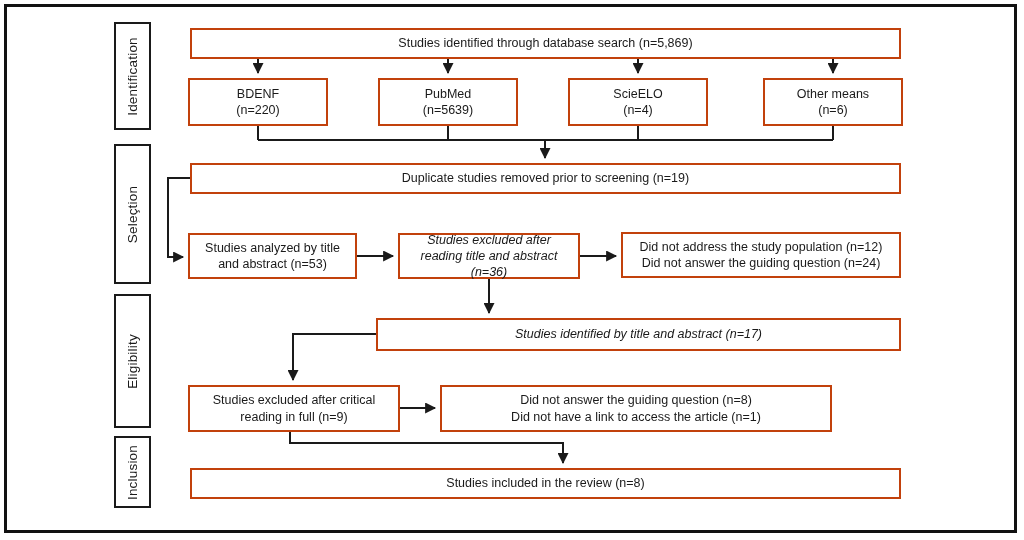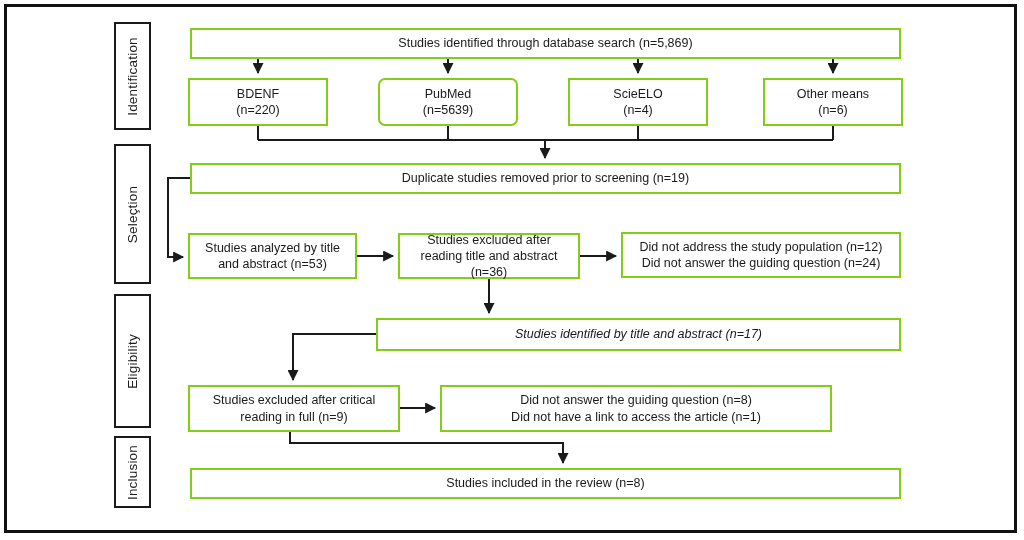--- a/index.html
+++ b/index.html
@@ -6,45 +6,45 @@
   .canvas{
     position:relative;width:1024px;height:540px;background:#ffffff;
     font-family:"Liberation Sans", sans-serif;color:#1a1a1a;overflow:hidden;
   }
   .frame{
     position:absolute;left:4px;top:4px;width:1013px;height:529px;
     border:3px solid #111;box-sizing:border-box;pointer-events:none;
   }
   .connectors{position:absolute;left:0;top:0;width:1024px;height:540px;}
   .box{
-    position:absolute;box-sizing:border-box;border:2px solid #84cc16;background:#ffffff;
+    position:absolute;box-sizing:border-box;border:2px solid #c2410c;background:#ffffff;
     display:flex;flex-direction:column;align-items:center;justify-content:center;
     text-align:center;font-size:12.5px;line-height:1.3;padding:2px 6px;
   }
   .stage{
     position:absolute;box-sizing:border-box;border:2px solid #1a1a1a;background:#ffffff;
     display:flex;align-items:center;justify-content:center;
   }
   .stage span{
     transform:rotate(-90deg);white-space:nowrap;font-size:13.5px;letter-spacing:.2px;
   }
   
   .st-identification{left:114px;top:22px;width:37px;height:108px;}
   .st-selection{left:114px;top:144px;width:37px;height:140px;}
   .st-eligibility{left:114px;top:294px;width:37px;height:134px;}
   .st-inclusion{left:114px;top:436px;width:37px;height:72px;}
   
   .b-identified{left:190px;top:28px;width:711px;height:31px;}
   .b-bdenf{left:188px;top:78px;width:140px;height:48px;}
-  .b-pubmed{left:378px;top:78px;width:140px;height:48px;border-radius:7px;}
+  .b-pubmed{left:378px;top:78px;width:140px;height:48px;}
   .b-scieelo{left:568px;top:78px;width:140px;height:48px;}
   .b-other{left:763px;top:78px;width:140px;height:48px;align-items:center;}
   .b-duplicates{left:190px;top:163px;width:711px;height:31px;}
   .b-analyzed{left:188px;top:233px;width:169px;height:46px;}
-  .b-excluded36{left:398px;top:233px;width:182px;height:46px;}
+  .b-excluded36{left:398px;top:233px;width:182px;height:46px;font-style:italic;}
   .b-reasons1{left:621px;top:232px;width:280px;height:46px;text-align:right;}
   .b-identified17{left:376px;top:318px;width:525px;height:33px;font-style:italic;}
   .b-critical{left:188px;top:385px;width:212px;height:47px;}
   .b-reasons2{left:440px;top:385px;width:392px;height:47px;}
   .b-included{left:190px;top:468px;width:711px;height:31px;}
 </style>
 </head>
 <body>
 
 <div class="canvas">

